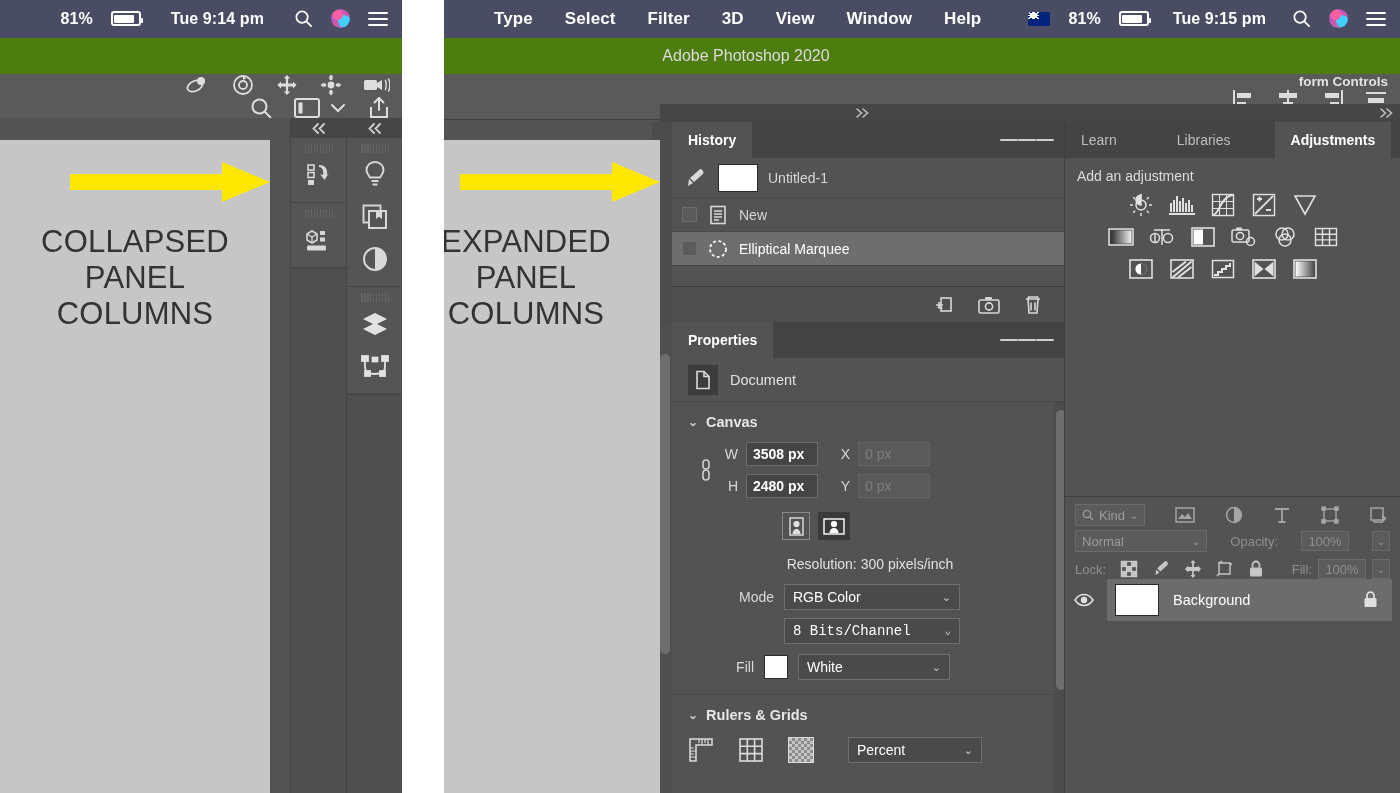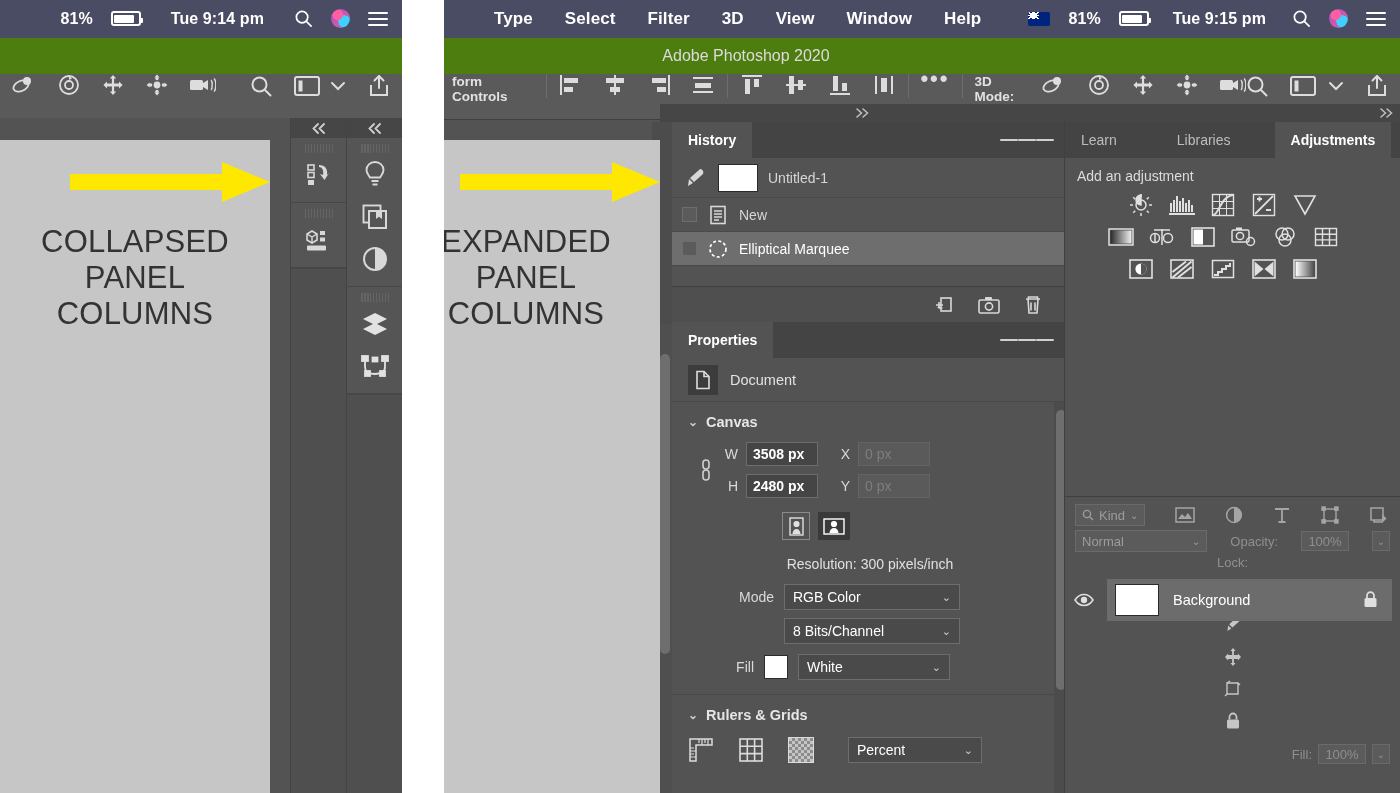--- a/index.html
+++ b/index.html
@@ -29,25 +29,26 @@
     height:36px;
     display:flex;
     align-items:center;
     justify-content:center;
     font-size:15px;
   }
   .optbar{
     background:#5a5a5a;
     height:46px;
     display:flex;
-    align-items:flex-start;
+    align-items:flex-end;
     color:#e2e2e2;
     font-size:13.5px;
     font-weight:600;
     border-bottom:1px solid #3f3f3f;
+    flex-direction:column;
   }
   .dockstrip{
     background:#464646;
     height:18px;
   }
 
   
   #left-capture{
     position:absolute; left:0; top:0; width:402px; height:793px;
     overflow:hidden; background:#535353;
@@ -222,21 +223,21 @@
   .opacity-lbl{ font-size:13px;color:#8f8f8f; }
   .opacity-val{
     width:48px;height:20px;border:1px solid #6a6a6a;background:#5b5b5b;color:#8f8f8f;
     font-size:13px;display:flex;align-items:center;justify-content:center;
   }
   .mini-chev{
     width:18px;height:20px;border:1px solid #6a6a6a;background:#5b5b5b;
     display:flex;align-items:center;justify-content:center;color:#8f8f8f;font-size:10px;
   }
   .lock-row{ display:flex;align-items:center;gap:14px;height:28px;padding:0 10px;
-    font-size:13px;color:#8f8f8f;flex-direction:column;}
+    font-size:13px;color:#8f8f8f;}
   .layer-row{
     display:flex;align-items:center;gap:12px;height:25px;padding:0 8px;
   }
   .layer-row .sel{
     flex:1;display:flex;align-items:center;gap:14px;background:#6c6c6c;height:42px;padding:0 8px;
   }
   .thumb{ width:44px;height:32px;background:#ffffff;border:1px solid #2a2a2a;}
 </style>
 </head>
 <body>
@@ -765,21 +766,21 @@
           <div style="display:flex;align-items:center;gap:10px;margin-top:12px;">
             <span class="row-lbl" style="width:86px;text-align:right;">Mode</span>
             <span class="select" style="width:176px;">
               <span>RGB Color</span>
               <span class="chev">⌄</span>
             </span>
           </div>
 
           <div style="display:flex;align-items:center;gap:10px;margin-top:8px;">
             <span style="width:86px;"></span>
-            <span class="select" style="width:176px;">
+            <span class="select" style="width:176px;font-family:Liberation Mono, monospace;">
               <span>8 Bits/Channel</span>
               <span class="chev">⌄</span>
             </span>
           </div>
 
           <div style="display:flex;align-items:center;gap:10px;margin-top:10px;">
             <span class="row-lbl" style="width:66px;text-align:right;">Fill</span>
             <span style="width:24px;height:24px;background:#ffffff;border:1px solid #2c2c2c;display:inline-block;"></span>
             <span class="select" style="width:152px;">
               <span>White</span>

